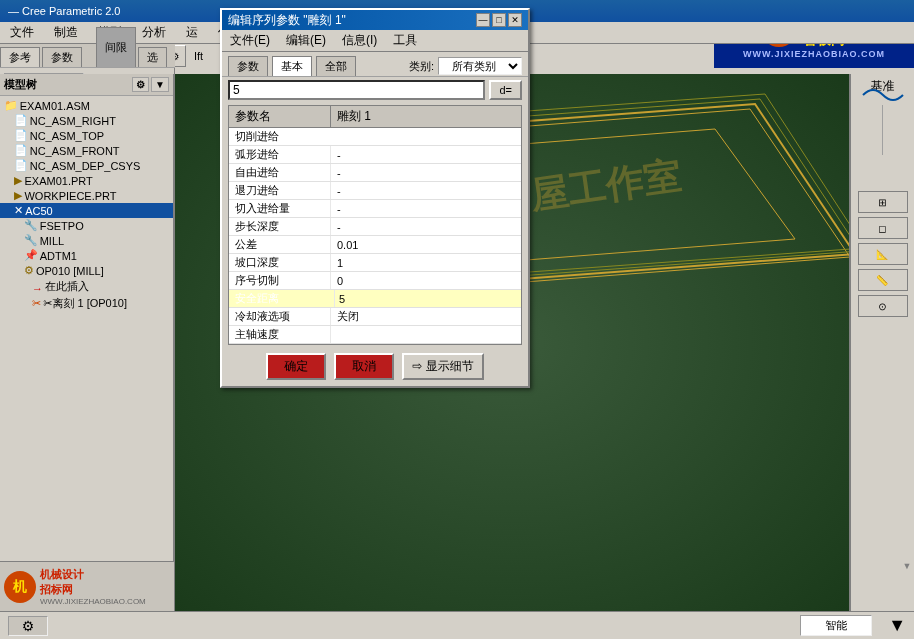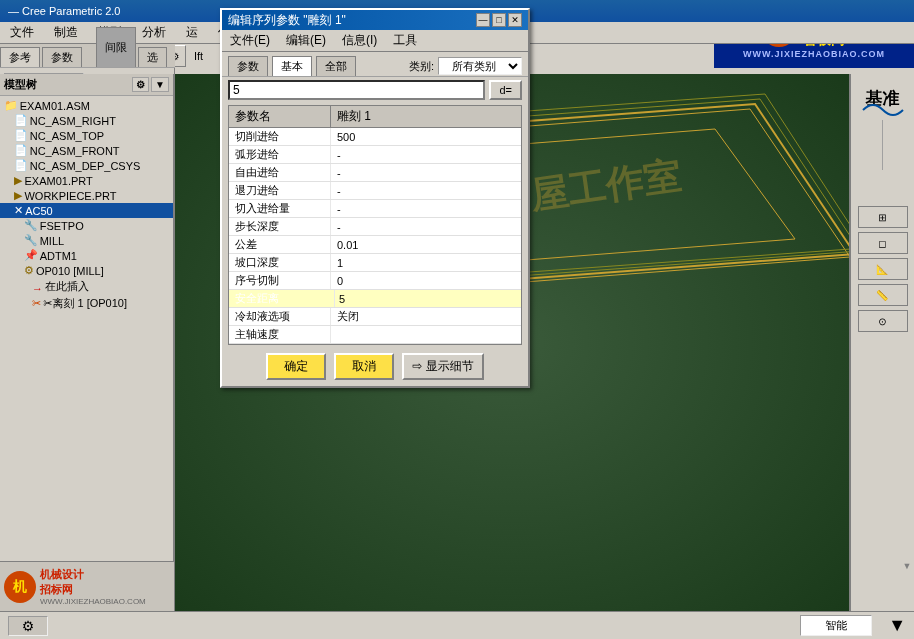--- a/index.html
+++ b/index.html
@@ -270,21 +270,21 @@
     
     #dialog-buttons {
       display: flex;
       justify-content: center;
       gap: 8px;
       padding: 6px;
     }
 
     .dialog-btn {
       padding: 3px 16px;
-      background: #fde047;
+      background: #b91c1c;
       border: 2px solid;
       border-top-color: #fff;
       border-left-color: #fff;
       border-bottom-color: #808080;
       border-right-color: #808080;
       font-size: 12px;
       cursor: pointer;
       min-width: 50px;
     }
 
@@ -544,21 +544,21 @@
       <line x1="180" y1="210" x2="240" y2="210" stroke="#0050a0" stroke-width="2"></line>
 
       <text x="185" y="245" font-size="9" fill="#cccccc">AC50</text>
       <text x="150" y="255" font-size="9" fill="#cccccc">MILL1ab01DLEC313</text>
       <text x="285" y="255" font-size="9" fill="#cccccc">2</text>
     </svg>
   </div>
 </div>
 
 <div id="right-toolbar">
-  <div style="font-size:17px; text-align:center; margin-bottom:4px; font-weight:bold;margin-top:9px;">基准</div>
+  <div style="font-size:12px; text-align:center; margin-bottom:4px; font-weight:normal;">基准</div>
   <div style="width:1px; height:50px; border-left: 1px solid #a0a0a0; margin:2px 0; align-self:center; position:relative;">
 
     <svg width="50" height="30" style="position:absolute; top:-25px; left:-25px;">
       <path d="M5,15 Q15,5 25,15 Q35,25 45,15" fill="none" stroke="#0050a0" stroke-width="2"></path>
     </svg>
   </div>
   <div style="margin-top:30px; display:flex; flex-direction:column; gap:4px; align-items:center;">
     <div class="rt-btn">⊞</div>
     <div class="rt-btn">◻</div>
     <div class="rt-btn">📐</div>
@@ -615,21 +615,20 @@
 
   <div id="dialog-table">
     <div id="dialog-table-header">
       <div class="dt-header-cell">参数名</div>
       <div class="dt-header-cell">雕刻 1</div>
     </div>
 
     <div id="table-body">
         <div class="dt-row">
           <div class="dt-cell">切削进给</div>
-          <div class="dt-cell">500</div>
         </div>
         <div class="dt-row">
           <div class="dt-cell">弧形进给</div>
           <div class="dt-cell">-</div>
         </div>
         <div class="dt-row">
           <div class="dt-cell">自由进给</div>
           <div class="dt-cell">-</div>
         </div>
         <div class="dt-row">

